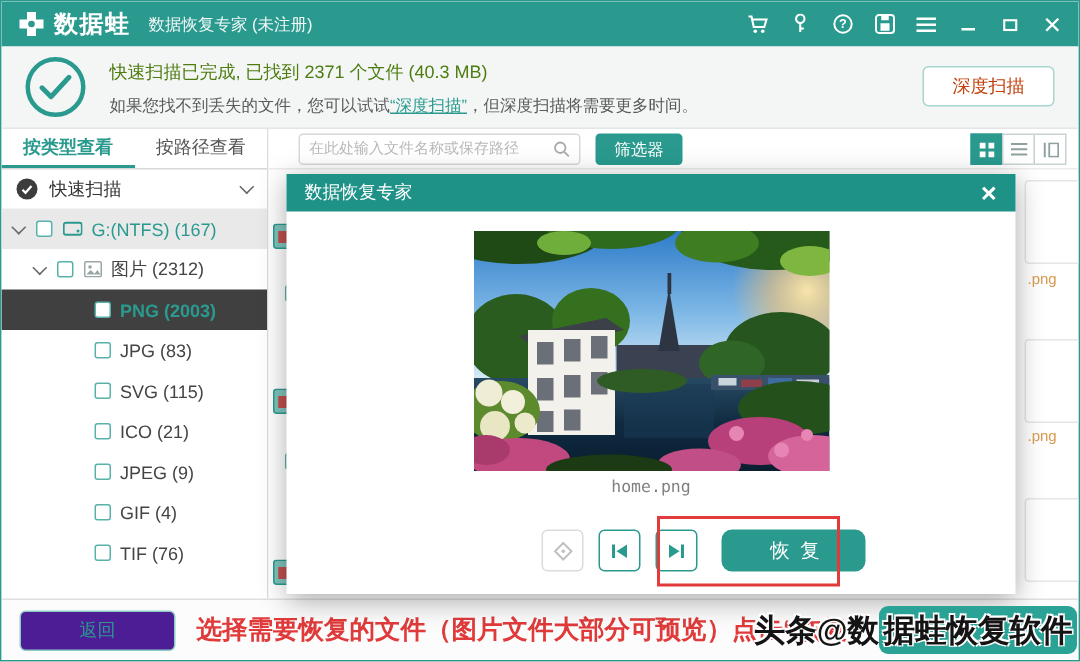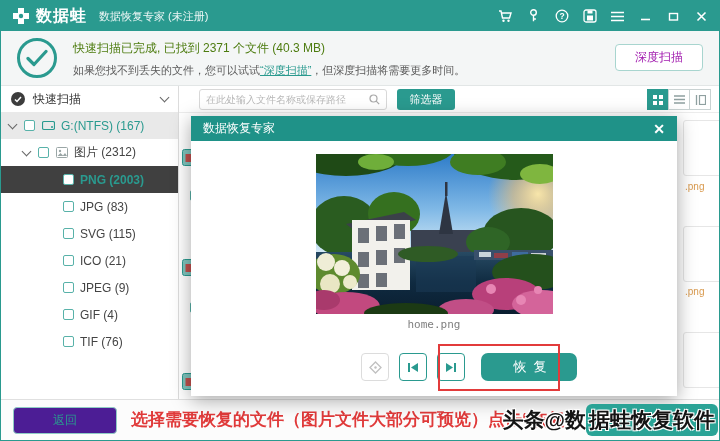--- a/index.html
+++ b/index.html
@@ -20,21 +20,21 @@
   
   .banner { position:absolute; top:30px; left:0; right:0; height:55px; background:#F4F6F6;
             border-bottom:1px solid #E2E6E6; }
   .banner-check { position:absolute; left:16px; top:7px; width:40px; height:40px;
                   border:3px solid #2A9A8F; border-radius:50%; display:flex; align-items:center; justify-content:center; background:#F4F6F6; }
   .banner-text { position:absolute; left:72px; top:9px; }
   .banner-line1 { font-size:12px; color:#4d7c0f; margin-bottom:6px; }
   .banner-line2 { font-size:11px; color:#5A5A5A; }
   .deep-link { color:#2A9A8F; text-decoration:underline; cursor:pointer; }
   .deep-btn { position:absolute; right:16px; top:13px; width:88px; height:27px; background:#fff;
-              border:1px solid #A8D5CF; border-radius:4px; color:#a21caf; font-size:12px; cursor:pointer;
+              border:1px solid #A8D5CF; border-radius:4px; color:#c2410c; font-size:12px; cursor:pointer;
               font-family:inherit; }
 
   
   .sidebar { position:absolute; top:85px; left:0; width:178px; bottom:41px; background:#fff;
              border-right:1px solid #DCDCDC; }
   .tabs { height:27px; display:flex; border-bottom:1px solid #D8D8D8; }
   .tab { flex:1; text-align:center; line-height:25px; font-size:12px; color:#555; cursor:pointer; }
   .tab.active { color:#2A9A8F; border-bottom:2px solid #2A9A8F; font-weight:bold; }
   .scanrow { height:26px; display:flex; align-items:center; padding:0 10px; font-size:12px; color:#333; cursor:pointer; }
   .scan-ico { width:14px; height:14px; border-radius:50%; background:#3C3C3C; display:flex; align-items:center; justify-content:center; margin-right:8px; }
@@ -175,20 +175,24 @@
         </svg>
     </div>
     <div class="banner-text">
       <div class="banner-line1">快速扫描已完成, 已找到 2371 个文件 (40.3 MB)</div>
       <div class="banner-line2"><span>如果您找不到丢失的文件，您可以试试</span><span class="deep-link">“深度扫描”</span><span>，但深度扫描将需要更多时间。</span></div>
     </div>
     <button class="deep-btn">深度扫描</button>
   </div>
 
   <div class="sidebar">
+    <div class="tabs">
+      <div class="tab active">按类型查看</div>
+      <div class="tab">按路径查看</div>
+    </div>
     <div class="scanrow">
       <span class="scan-ico">
         <svg width="8" height="7" viewBox="0 0 8 7">
             <path d="M1 3.5l2 2L7 1" fill="none" stroke="#fff" stroke-width="1.5"></path>
           </svg>
       </span>
       <span>快速扫描</span>
       <span class="chev"></span>
     </div>
 

